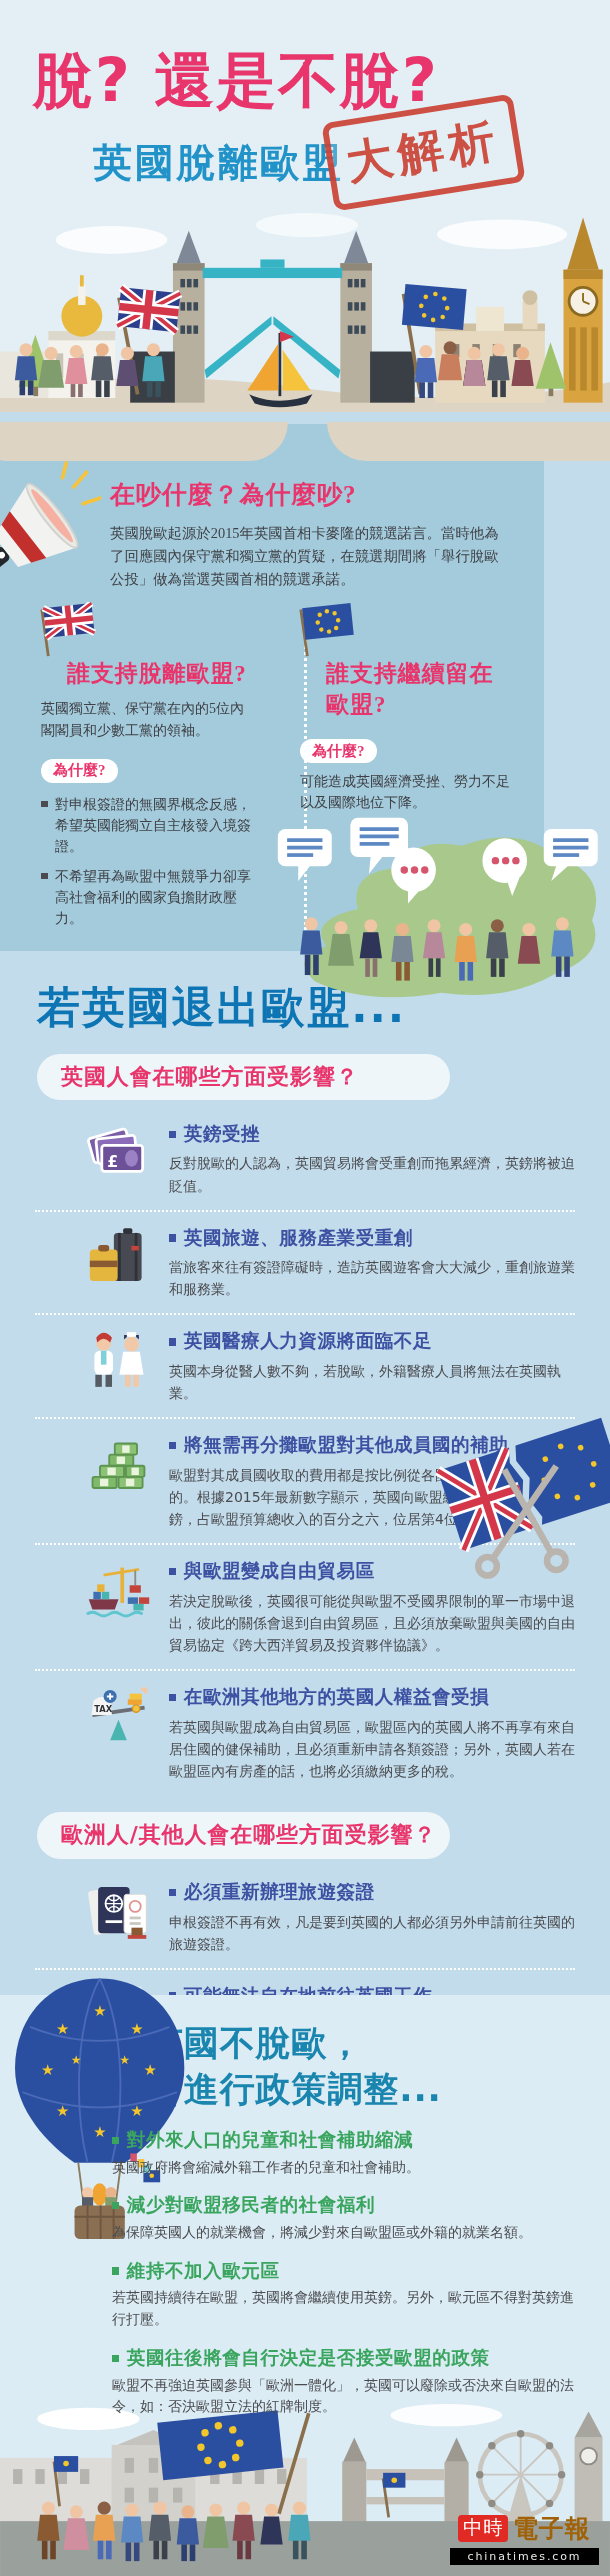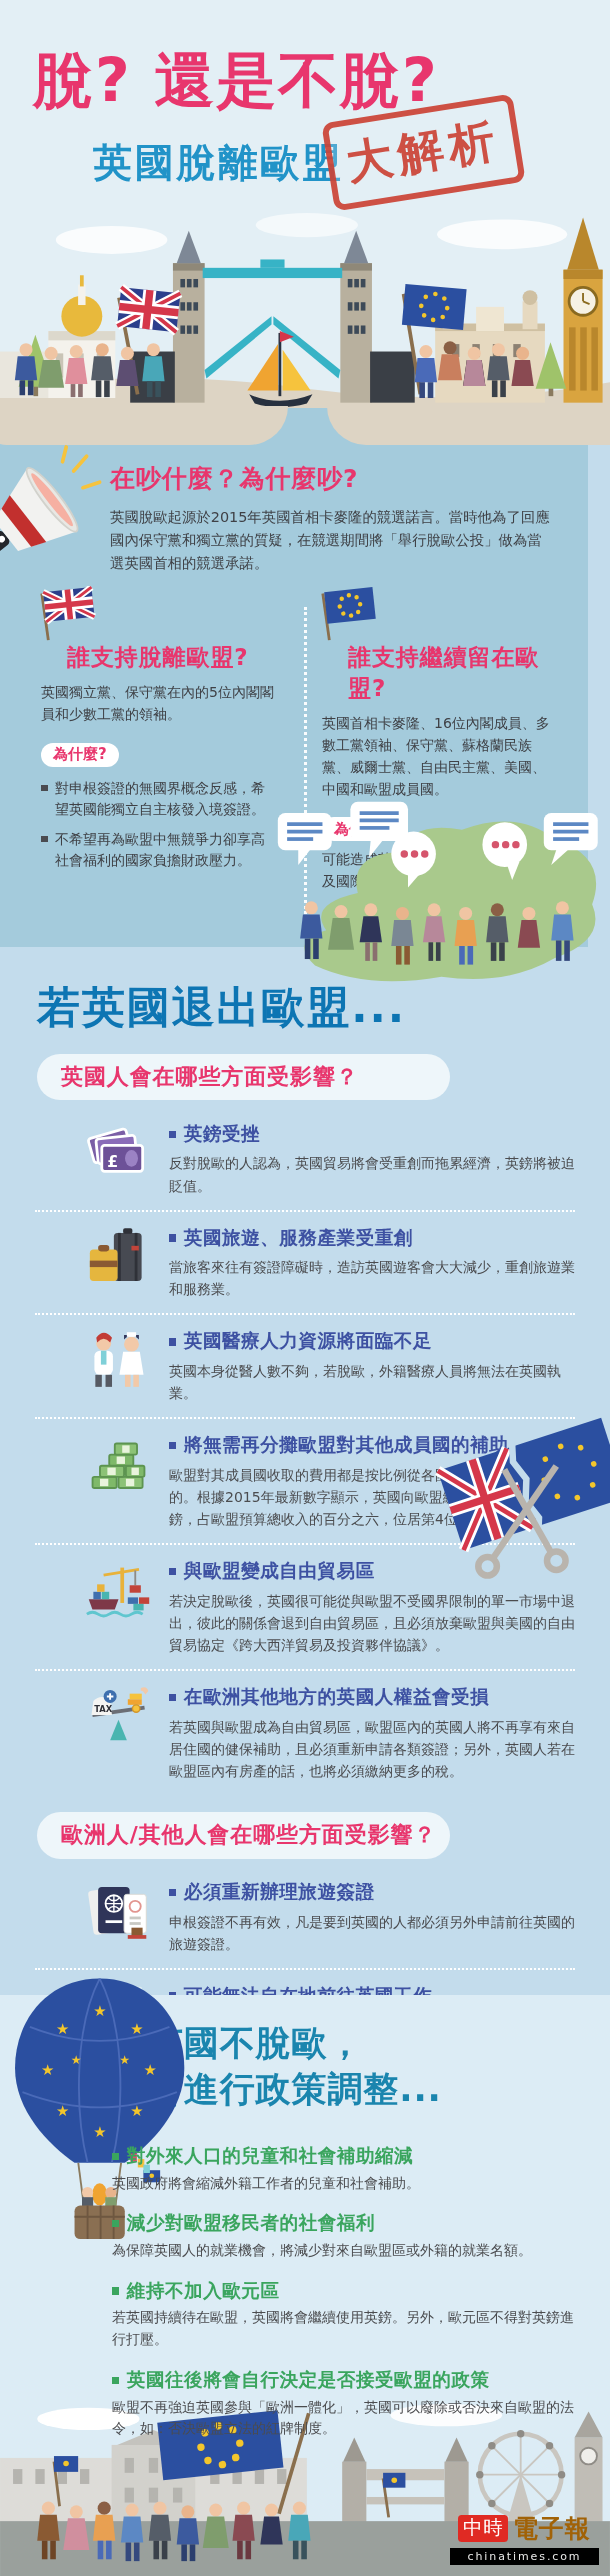--- a/index.html
+++ b/index.html
@@ -9,21 +9,21 @@
   .header{position:absolute;top:0;left:0;width:610px;height:412px;background:#e3eff5;}
   .title{position:absolute;top:41px;left:33px;margin:0;font-size:60px;font-weight:bold;
          color:#e8366d;letter-spacing:1.9px;white-space:nowrap;}
   .subtitle{position:absolute;top:136px;left:93px;font-size:39px;font-weight:bold;
             color:#2193c8;letter-spacing:2.8px;}
   .stamp{position:absolute;top:108px;left:327px;transform:rotate(-9deg);
          border:6.5px solid #cc4437;border-radius:11px;padding:7.4px 13px;color:#cc4437;
          font-size:46px;font-weight:bold;letter-spacing:5.6px;opacity:.93;background:rgba(227,239,245,.25);}
   .scene-header{position:absolute;bottom:0;left:0;}
   
-  .section-a{position:absolute;top:408px;left:0;width:588px;height:539px;background:#a4cbdc;}
+  .section-a{position:absolute;top:424px;left:0;width:544px;height:539px;background:#a4cbdc;font-family:Liberation Serif, serif;}
   .hill{position:absolute;top:-1.9px;height:39px;background:#ddd4c4;}
   .hill.l{left:-18.6px;width:307px;border-radius:0 0 56px 37px;}
   .hill.r{left:327px;width:307px;border-radius:0 0 37px 56px;}
   .scene-megaphone{position:absolute;left:-32px;top:35px;}
   .intro{margin:0;padding:54px 37px 0 110px;}
   .intro h2{margin:0 0 11px;font-size:25px;color:#e8366d;letter-spacing:0.9px;}
   .intro p{margin:0;font-size:14.4px;line-height:1.6;color:#3f4146;}
   .cols{display:flex;margin-top:24px;position:relative;}
   .col{position:relative;box-sizing:border-box;}
   .col.left{width:305px;padding:0 16.7px 0 41px;}
@@ -52,21 +52,21 @@
   .impact-text p{margin:0;font-size:14px;line-height:1.58;color:#4b4c4f;}
   .impact-text p.narrow{max-width:372px;}
   .impact-text p.mid{max-width:409px;}
   .dotsep{border-top:2.8px dotted #ffffff;margin:0 35px;}
   .scene-scissors{position:absolute;right:-15px;top:437px;z-index:2;}
   
   .section-c{position:absolute;top:1995px;left:0;width:610px;height:581px;background:#dcecf5;}
   .scene-balloon{position:absolute;left:1.9px;top:-24px;z-index:2;}
   .stay-heading{margin:0;padding:26px 0 15px 112px;font-size:35px;line-height:1.3;
                 font-weight:bold;color:#1a85ae;letter-spacing:0.9px;}
-  .policy{margin:16px 33px 14px 112px;position:relative;z-index:3;}
+  .policy{margin:0 33px 14px 112px;position:relative;z-index:3;}
   .policy h4{margin:0 0 3.7px;font-size:18.6px;color:#3aa55e;letter-spacing:0.5px;}
   .policy .sq{background:#3aa55e;}
   .policy p{margin:0;font-size:14px;line-height:1.55;color:#4b4c4f;}
   .scene-footer{position:absolute;left:0;bottom:0;z-index:1;}
   .brand{position:absolute;right:11px;bottom:11px;width:149px;z-index:4;}
   .brand-row{display:flex;align-items:center;justify-content:center;gap:4.6px;}
   .brand-red{background:#e02a23;color:#ffffff;font-weight:normal;font-size:19.5px;
              padding:2.8px 4.6px;border-radius:3.7px;letter-spacing:0.9px;line-height:1.1;}
   .brand-suffix{color:#a16207;font-size:25px;font-weight:bold;letter-spacing:0.9px;text-align:right;}
   .brand-bar{margin-top:3.7px;background:#000000;color:#e9e9e7;text-align:center;
@@ -312,21 +312,20 @@
               <circle cx="23" cy="21" r="2.4"></circle>
                 <circle cx="45" cy="21" r="2.4"></circle>
               <circle cx="26" cy="13" r="2.4"></circle>
                 <circle cx="42" cy="13" r="2.4"></circle>
               <circle cx="26" cy="29" r="2.4"></circle>
                 <circle cx="42" cy="29" r="2.4"></circle>
             </g>
           </g>
         </svg>
         <h3>誰支持繼續留在歐盟?</h3>
-        <p>英國首相卡麥隆、16位內閣成員、多數工黨領袖、保守黨、蘇格蘭民族黨、威爾士黨、自由民主黨、美國、中國和歐盟成員國。</p>
         <span class="why">為什麼?</span>
         <p>可能造成英國經濟受挫、勞力不足以及國際地位下降。</p>
       </div>
     </div>
 
     <svg class="scene-map" width="339" height="186" viewBox="0 0 364 200">
       <path d="M46,178 Q18,152 58,140 Q38,112 92,100 Q82,60 134,56 Q152,22 204,32 Q262,10 304,42 Q362,62 344,112 Q360,150 304,170 Q252,200 182,190 Q102,204 46,178 Z" fill="#a9c98c"></path>
       <g>
         <rect x="6" y="14" width="58" height="40" rx="8" fill="#ffffff"></rect>
         <polygon points="28,52 42,52 28,70" fill="#ffffff"></polygon>

